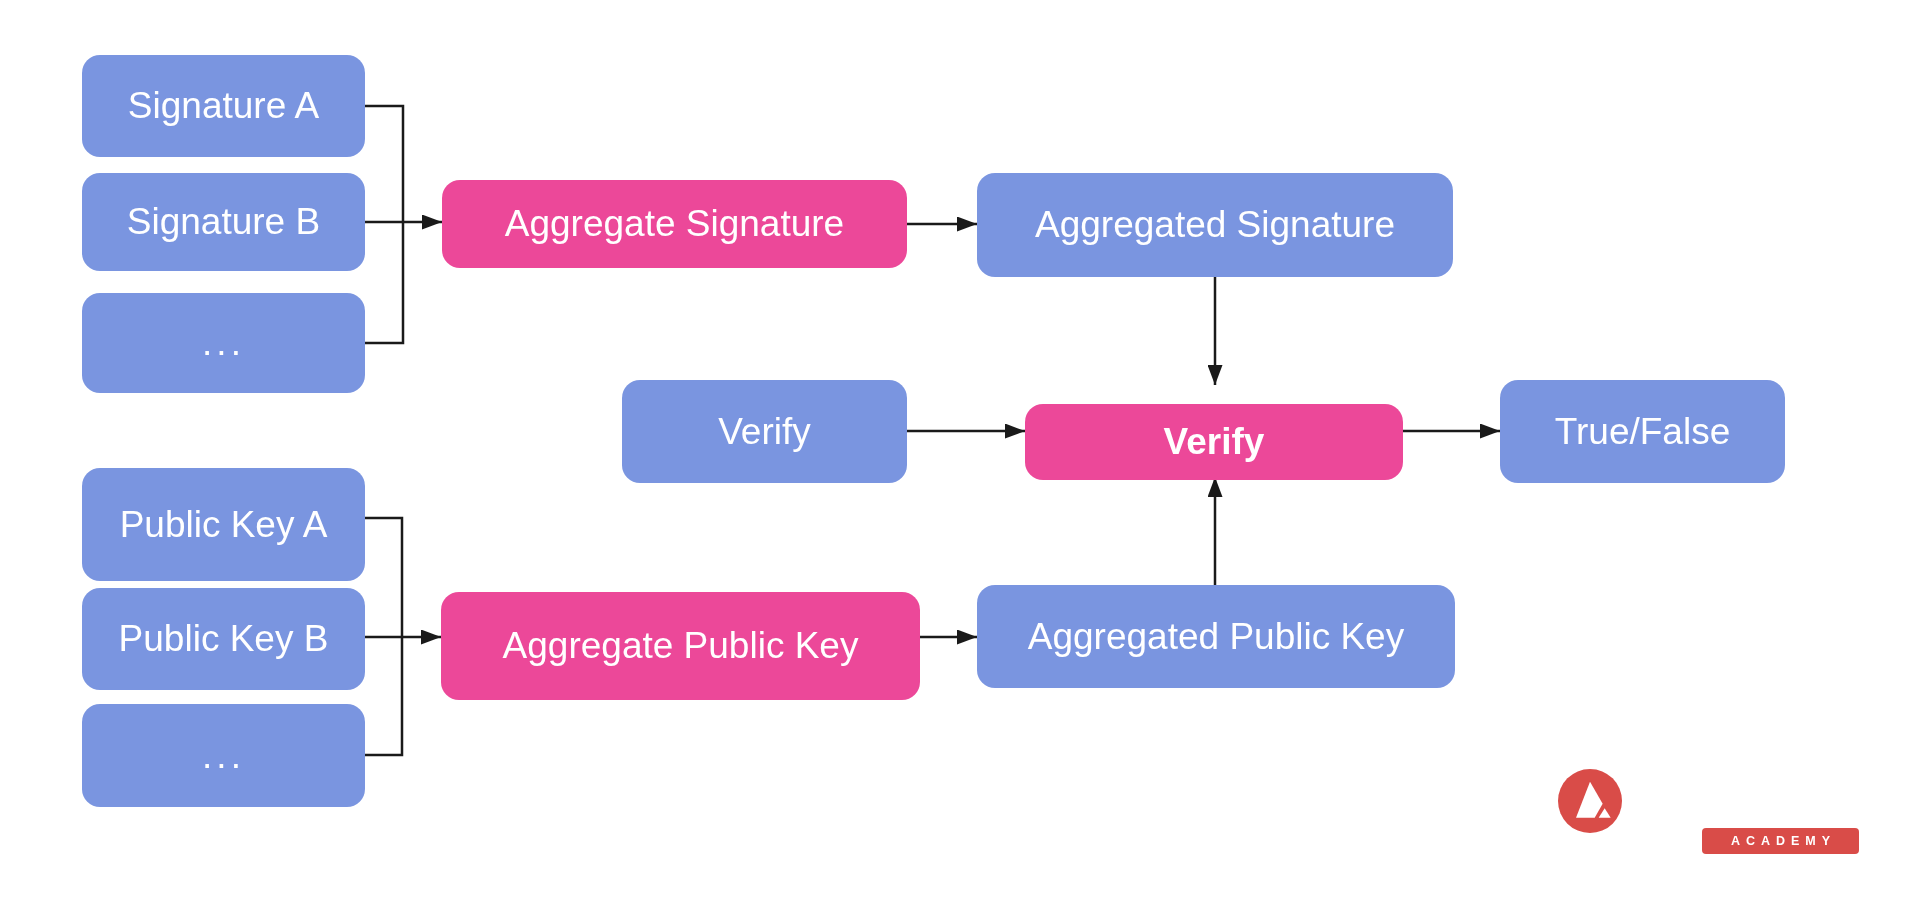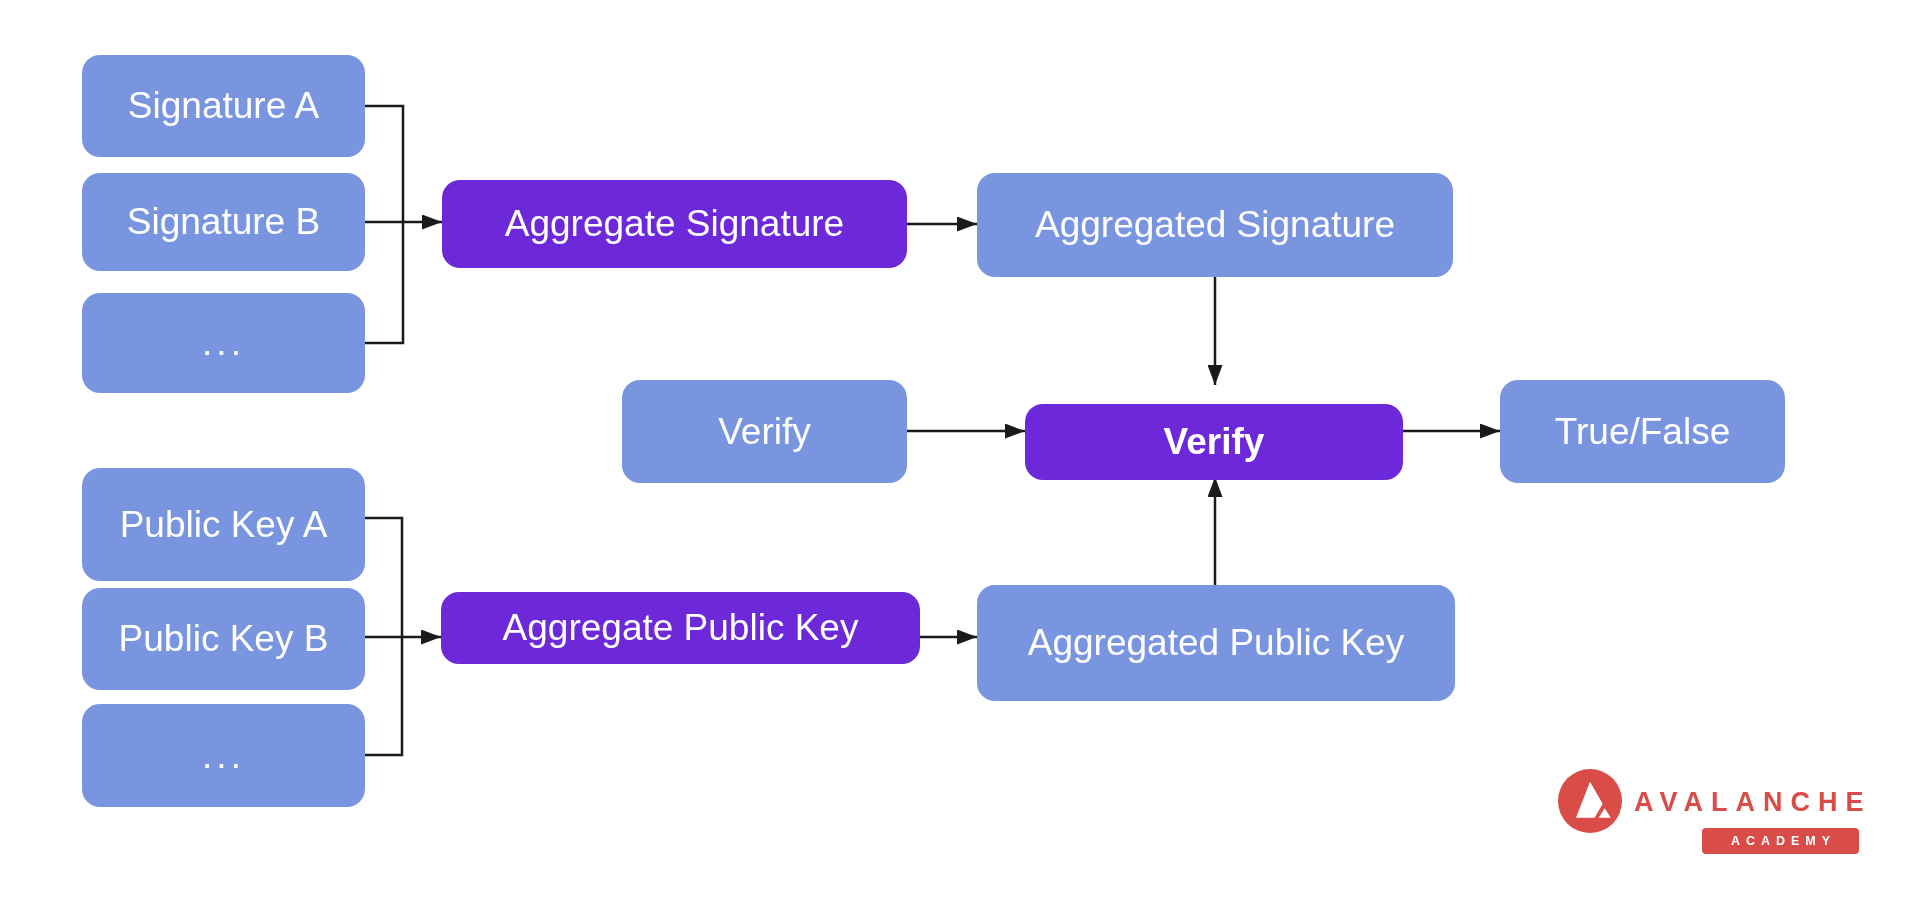--- a/index.html
+++ b/index.html
@@ -16,39 +16,39 @@
     display: flex;
     align-items: center;
     justify-content: center;
     color: #ffffff;
     font-size: 37px;
     border-radius: 18px;
     text-align: center;
     white-space: nowrap;
   }
   .blue { background: #7A95E0; }
-  .red  { background: #6d28d9; text-align: center; }
+  .red  { background: #ec4899; text-align: center; }
   .bold { font-weight: bold; }
   .dots span { letter-spacing: 4px; }
 
   
   #sig-a    { left: 82px;  top: 55px;  width: 283px; height: 102px; }
   #sig-b    { left: 82px;  top: 173px; width: 283px; height: 98px;  }
   #sig-dots { left: 82px;  top: 293px; width: 283px; height: 100px; }
   
   #pk-a     { left: 82px;  top: 468px; width: 283px; height: 113px; }
   #pk-b     { left: 82px;  top: 588px; width: 283px; height: 102px; }
   #pk-dots  { left: 82px;  top: 704px; width: 283px; height: 103px; }
   
   #agg-sig   { left: 442px;  top: 180px; width: 465px; height: 88px;  }
   #agged-sig { left: 977px;  top: 173px; width: 476px; height: 104px; }
   #msg       { left: 622px;  top: 380px; width: 285px; height: 103px; }
   #verify    { left: 1025px; top: 404px; width: 378px; height: 76px;  }
-  #agg-pk    { left: 441px;  top: 592px; width: 479px; height: 72px;  }
-  #agged-pk  { left: 977px;  top: 585px; width: 478px; height: 116px; }
+  #agg-pk    { left: 441px;  top: 592px; width: 479px; height: 108px;  }
+  #agged-pk  { left: 977px;  top: 585px; width: 478px; height: 103px; }
   #truefalse { left: 1500px; top: 380px; width: 285px; height: 103px; }
 
   #connector-layer {
     position: absolute;
     left: 0; top: 0;
     width: 1920px; height: 904px;
     pointer-events: none;
   }
 
   
@@ -141,19 +141,18 @@
   <div id="truefalse" class="node blue">
     <span>True/False</span>
   </div>
 
   <div id="logo">
     <svg id="logo-mark" viewBox="0 0 48 48" xmlns="http://www.w3.org/2000/svg">
       <circle cx="24" cy="24" r="24" fill="#D94C48"></circle>
       <polygon points="24,9.5 33.5,26 27.5,36.5 13.5,36.5" fill="#ffffff"></polygon>
       <polygon points="35,29.5 39.5,36.5 30.5,36.5" fill="#ffffff"></polygon>
     </svg>
-    <div id="logo-wordmark">AVALANCHE</div>
     <div id="logo-badge">
       <span>ACADEMY</span>
     </div>
   </div>
 
 </div>
 
 </body></html>

